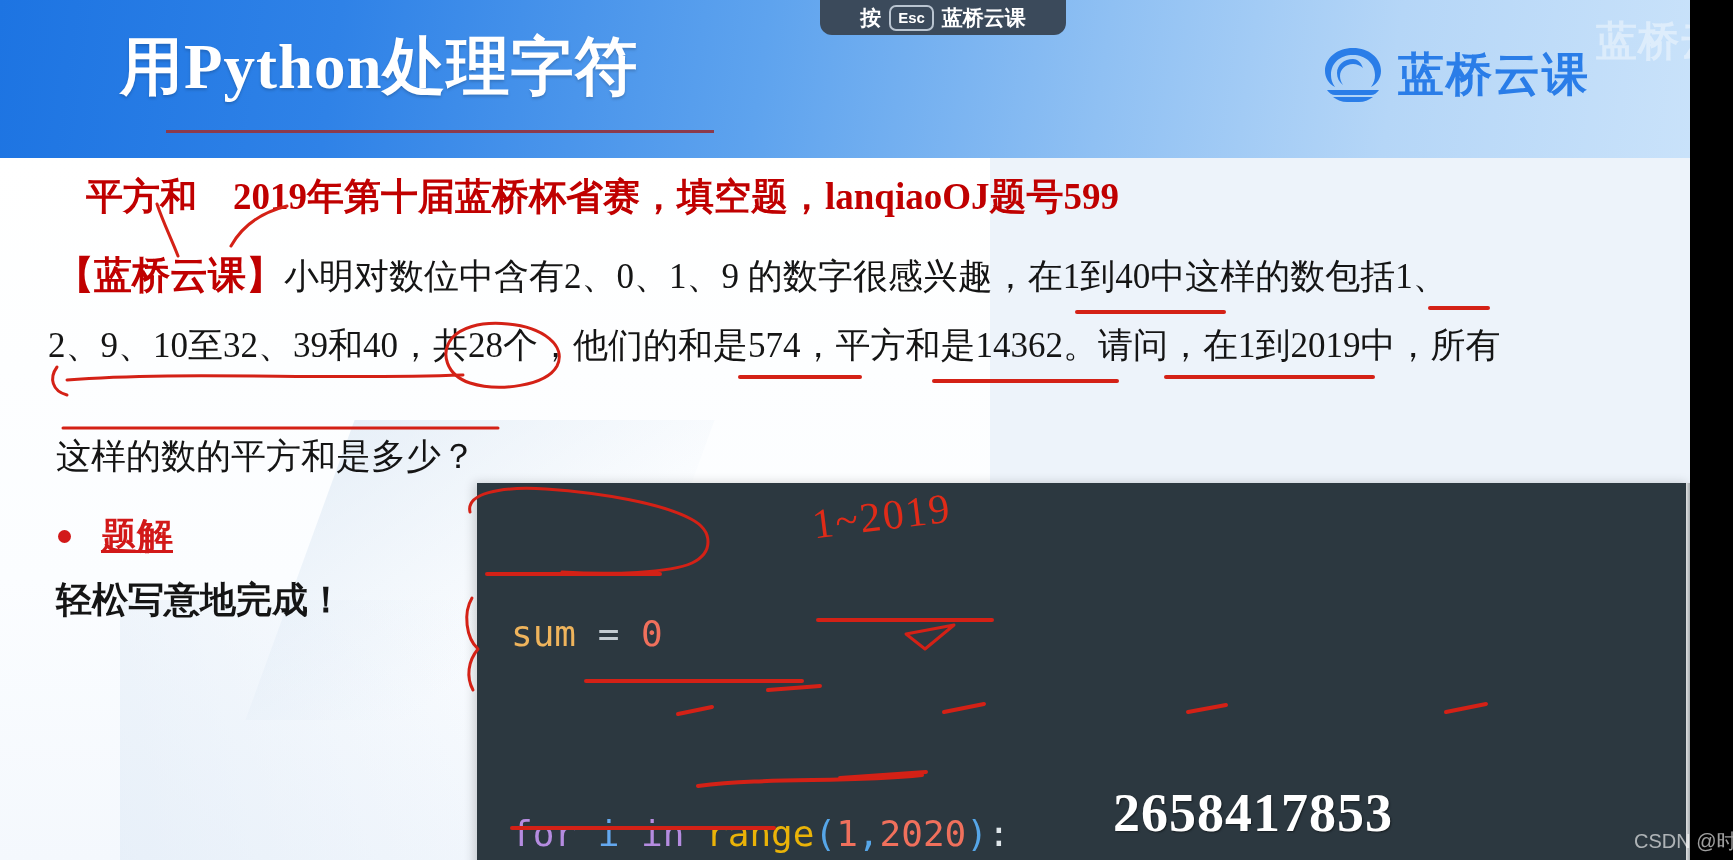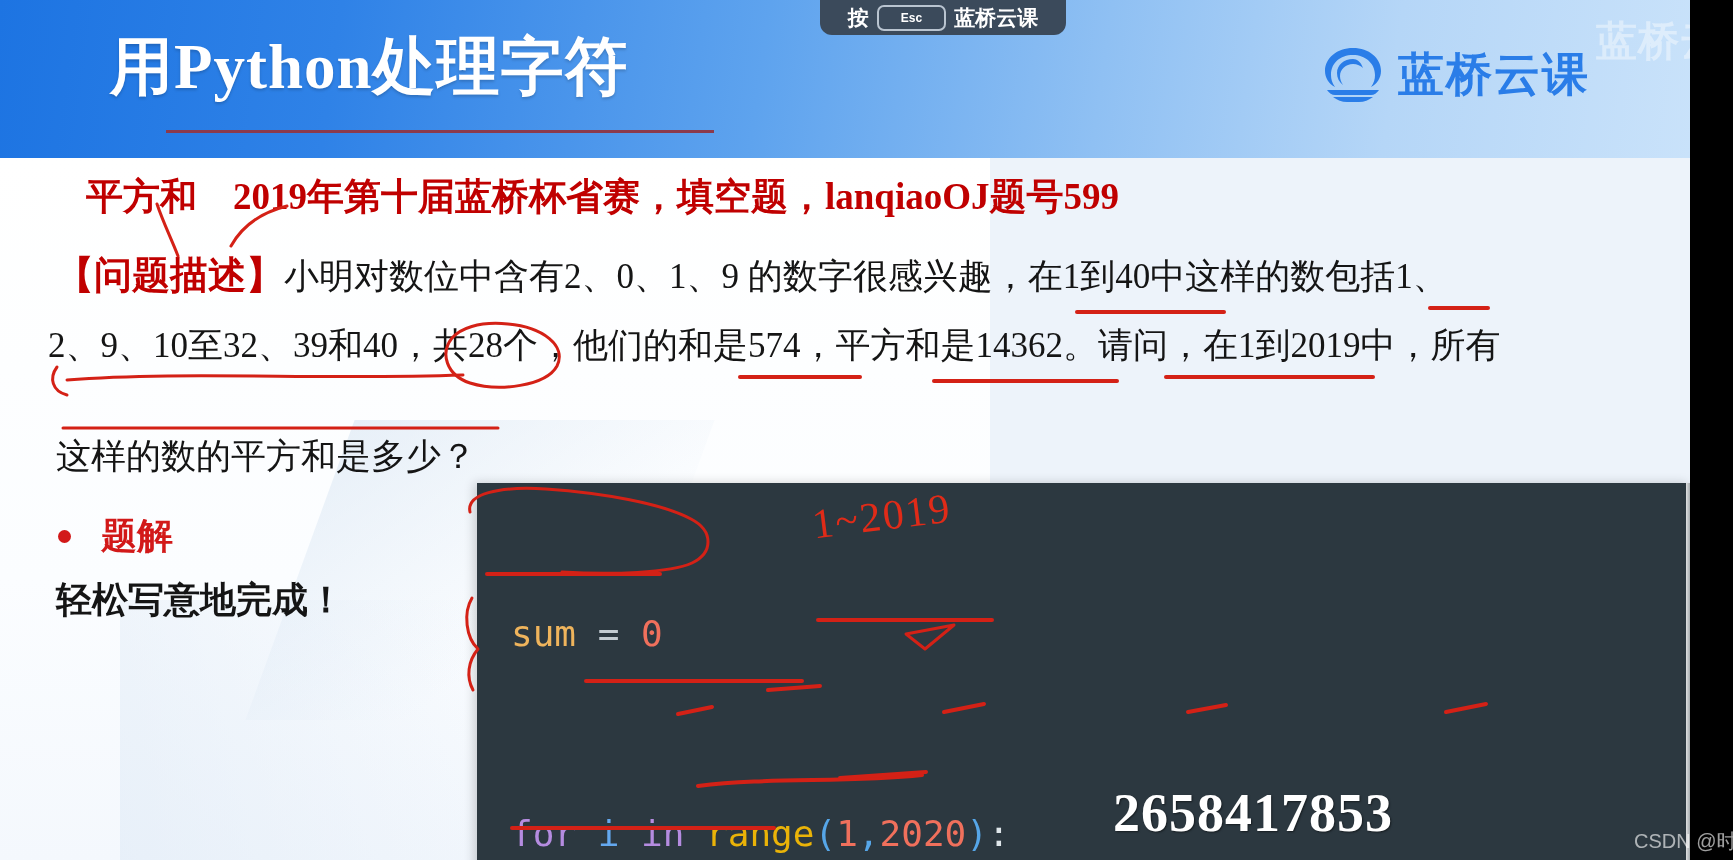--- a/index.html
+++ b/index.html
@@ -17,53 +17,53 @@
   .swoosh{position:absolute;left:300px;top:420px;width:360px;height:300px;
           background:linear-gradient(135deg,rgba(214,228,242,.55),rgba(255,255,255,0) 70%);
           transform:skewX(-20deg);}
   .swoosh2{position:absolute;left:120px;top:600px;width:520px;height:260px;
           background:linear-gradient(60deg,rgba(223,234,246,.6),rgba(255,255,255,0) 75%);}
 
   
   .header{position:absolute;left:0;top:0;width:1690px;height:158px;
           background:linear-gradient(98deg,#1d74e2 0%,#2f82e7 20%,#5ea3ee 45%,
                      #8fc0f3 65%,#b5d6f7 82%,#c9e2fa 100%);}
-  .title{position:absolute;left:110px;top:24px;font-size:63px;font-weight:bold;
+  .title{position:absolute;left:120px;top:24px;font-size:63px;font-weight:bold;
          color:#fff;letter-spacing:1px;text-shadow:0 2px 3px rgba(0,0,0,.18);
          white-space:nowrap;}
   .title-rule{position:absolute;left:166px;top:130px;width:548px;height:3px;
               background:#8b3a4c;}
   .logo{position:absolute;left:1320px;top:44px;display:flex;align-items:center;}
   .logo-mark{width:66px;height:62px;margin-right:12px;flex:0 0 auto;}
   .logo-text{font-size:46px;font-weight:bold;color:#2a7de8;
              font-family:"Liberation Sans",sans-serif;letter-spacing:2px;}
   .wm-top{position:absolute;left:1596px;top:14px;font-size:41px;font-weight:bold;
           color:rgba(255,255,255,.42);font-family:"Liberation Sans",sans-serif;
           letter-spacing:1px;white-space:nowrap;}
 
   
   .esc{position:absolute;left:820px;top:0;width:246px;height:35px;
        background:#3b4a5b;border-radius:0 0 12px 12px;display:flex;
        align-items:center;justify-content:center;gap:8px;z-index:40;}
   .esc span{color:#fff;font-size:21px;font-weight:bold;
             font-family:"Liberation Sans",sans-serif;}
-  .esc .key{border:2px solid #b9c4d0;border-radius:7px;padding:0px 22px;
-            font-size:12px;line-height:22px;text-align:center;}
+  .esc .key{border:2px solid #b9c4d0;border-radius:7px;padding:0px 7px;
+            font-size:15px;line-height:22px;text-align:center;}
 
   
   .l1{position:absolute;left:86px;top:172px;white-space:nowrap;
       font-size:37px;font-weight:bold;color:#c00000;}
   .l1 .sub{margin-left:36px;}
   .l2{position:absolute;left:56px;top:250px;white-space:nowrap;font-size:35px;color:#151515;}
   .l2 .tag{color:#c00000;font-weight:bold;font-size:38px;}
   .l3{position:absolute;left:48px;top:322px;white-space:nowrap;font-size:35px;color:#151515;}
   .l4{position:absolute;left:56px;top:386px;white-space:nowrap;font-size:35px;color:#151515;margin-top:47px;}
   .bullet{position:absolute;left:58px;top:512px;display:flex;align-items:center;}
   .dot{width:13px;height:13px;border-radius:50%;background:#d21919;margin-right:30px;}
-  .bullet .bt{font-size:36px;font-weight:bold;color:#d21919;}
+  .bullet .bt{font-size:36px;font-weight:bold;color:#d21919;text-decoration:underline;}
   .l5{position:absolute;left:56px;top:576px;white-space:nowrap;font-size:36px;color:#151515;font-weight:bold;}
 
   
   .code{position:absolute;left:477px;top:483px;width:1213px;height:462px;
         background:#2c3840;box-shadow:-3px 0 10px rgba(0,0,0,.18);z-index:10;}
   .code-inner{padding:26px 0 0 34px;font-family:"DejaVu Sans Mono",monospace;
               font-size:36px;line-height:50px;white-space:pre;}
   .cl{height:50px;}
   .i0{padding-left:0}
   .kw{color:#b58ce0}.var{color:#64a8ef}.fn{color:#eab308}.name{color:#efb45c}
@@ -114,21 +114,21 @@
       <span class="logo-text">蓝桥云课</span>
     </div>
 
     <div class="wm-top">蓝桥云课</div>
 
     <div class="l1">
       <span>平方和</span><span class="sub">2019年第十届蓝桥杯省赛，填空题，lanqiaoOJ题号599</span>
     </div>
 
     <div class="l2">
-      <span class="tag">【问题描述】</span><span>小明对数位中含有2、0、1、9 的数字很感兴趣，在1到40中这样的数包括1、</span>
+      <span class="tag">【蓝桥云课】</span><span>小明对数位中含有2、0、1、9 的数字很感兴趣，在1到40中这样的数包括1、</span>
     </div>
     <div class="l3">2、9、10至32、39和40，共28个，他们的和是574，平方和是14362。请问，在1到2019中，所有</div>
     <div class="l4">这样的数的平方和是多少？</div>
 
     <div class="bullet">
       <span class="dot"></span>
       <span class="bt">题解</span>
     </div>
     <div class="l5">轻松写意地完成！</div>
 

